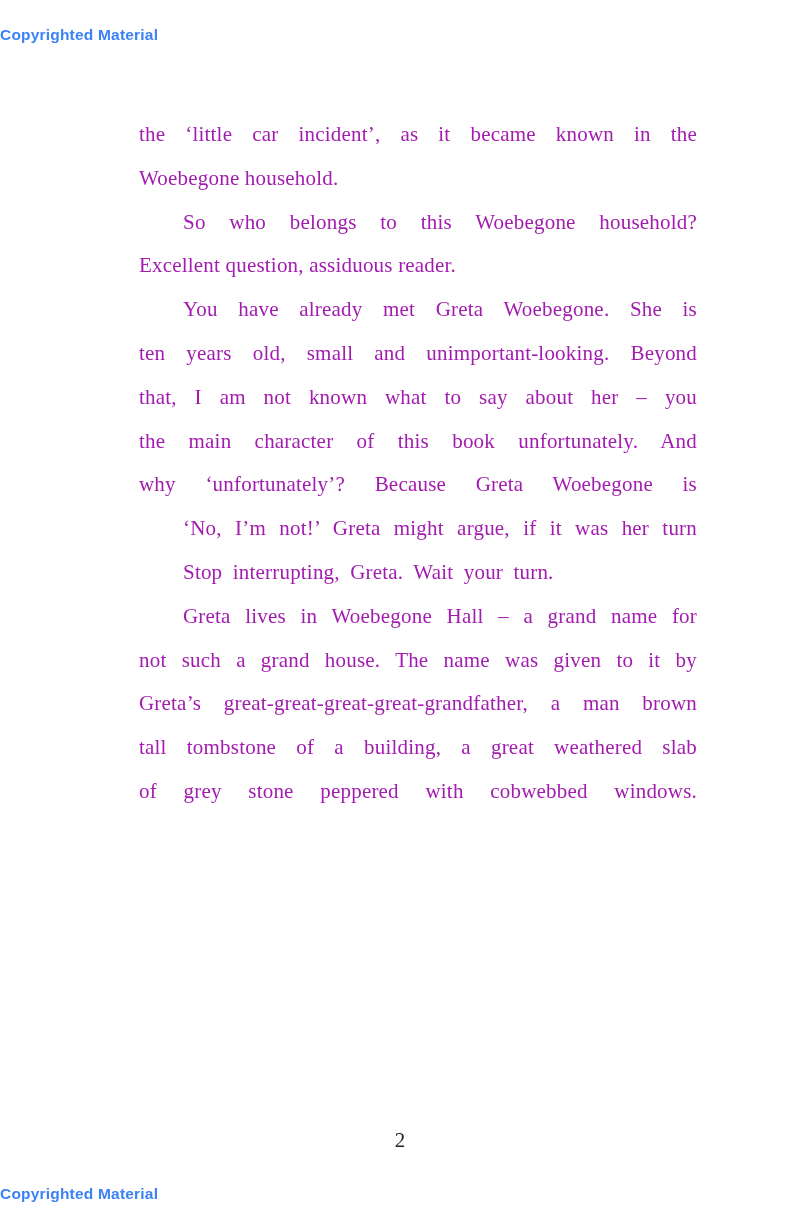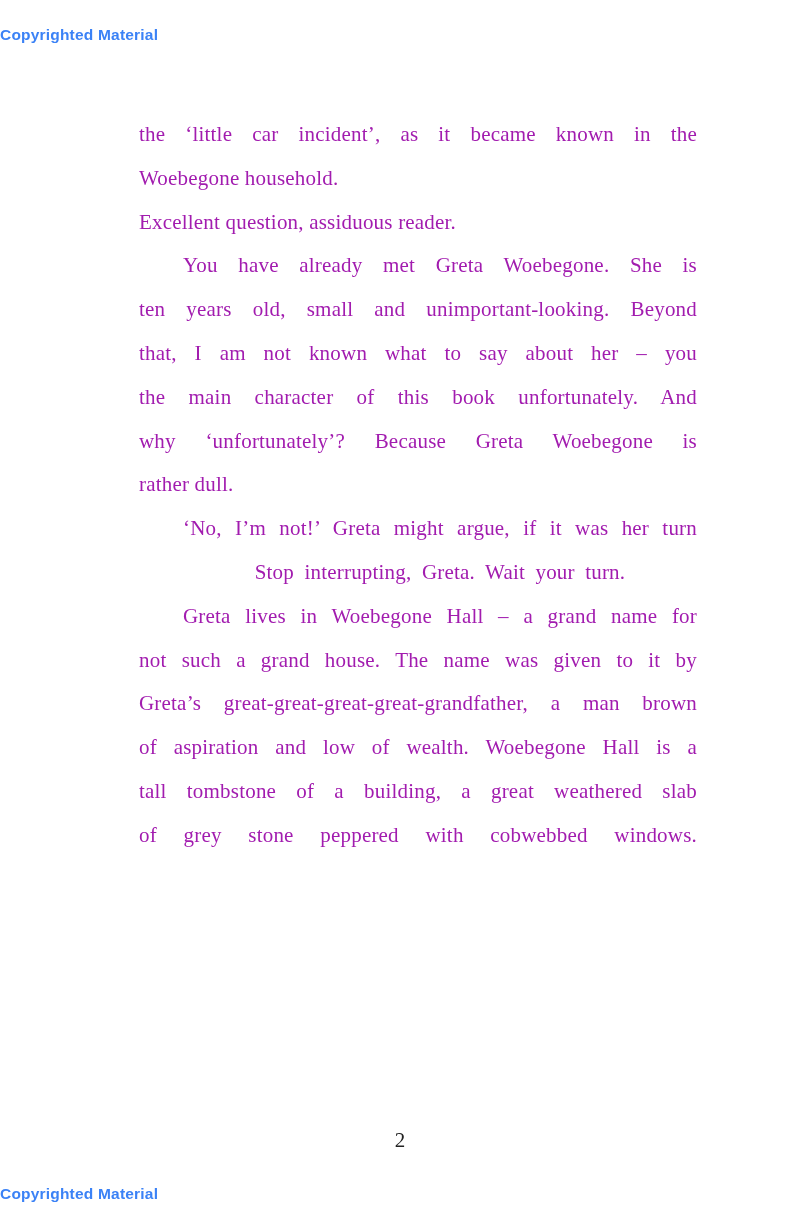--- a/index.html
+++ b/index.html
@@ -45,21 +45,20 @@
     overflow: hidden;
     text-align: left;
     white-space: normal;
   }
   .line.justify {
     text-align: justify;
     text-align-last: justify;
   }
   .line.indent {
     padding-left: 44px;
-    text-align: center;
   }
   .page-number {
     position: absolute;
     left: 0;
     top: 1128px;
     width: 800px;
     text-align: center;
     font-family: "Liberation Serif", serif;
     font-size: 21px;
     color: #222222;
@@ -68,33 +67,32 @@
 </head>
 <body>
 
 <div class="sheet">
 
   <div class="notice notice-top">Copyrighted Material</div>
 
   <div class="text-block">
       <div class="line justify">the ‘little car incident’, as it became known in the</div>
       <div class="line">Woebegone household.</div>
+      <div class="line justify indent">So who belongs to this Woebegone household?</div>
       <div class="line">Excellent question, assiduous reader.</div>
       <div class="line justify indent">You have already met Greta Woebegone. She is</div>
       <div class="line justify">ten years old, small and unimportant-looking. Beyond</div>
       <div class="line justify">that, I am not known what to say about her – you</div>
       <div class="line justify">the main character of this book unfortunately. And</div>
       <div class="line justify">why ‘unfortunately’? Because Greta Woebegone is</div>
-      <div class="line">rather dull.</div>
       <div class="line justify indent">‘No, I’m not!’ Greta might argue, if it was her turn</div>
       <div class="line indent" style="word-spacing: 5px;">Stop interrupting, Greta. Wait your turn.</div>
       <div class="line justify indent">Greta lives in Woebegone Hall – a grand name for</div>
       <div class="line justify">not such a grand house. The name was given to it by</div>
       <div class="line justify">Greta’s great-great-great-great-grandfather, a man brown</div>
-      <div class="line justify">of aspiration and low of wealth. Woebegone Hall is a</div>
       <div class="line justify">tall tombstone of a building, a great weathered slab</div>
       <div class="line justify">of grey stone peppered with cobwebbed windows.</div>
     </div>
 
   <div class="page-number">2</div>
 
   <div class="notice notice-bottom">Copyrighted Material</div>
 
 </div>
 

